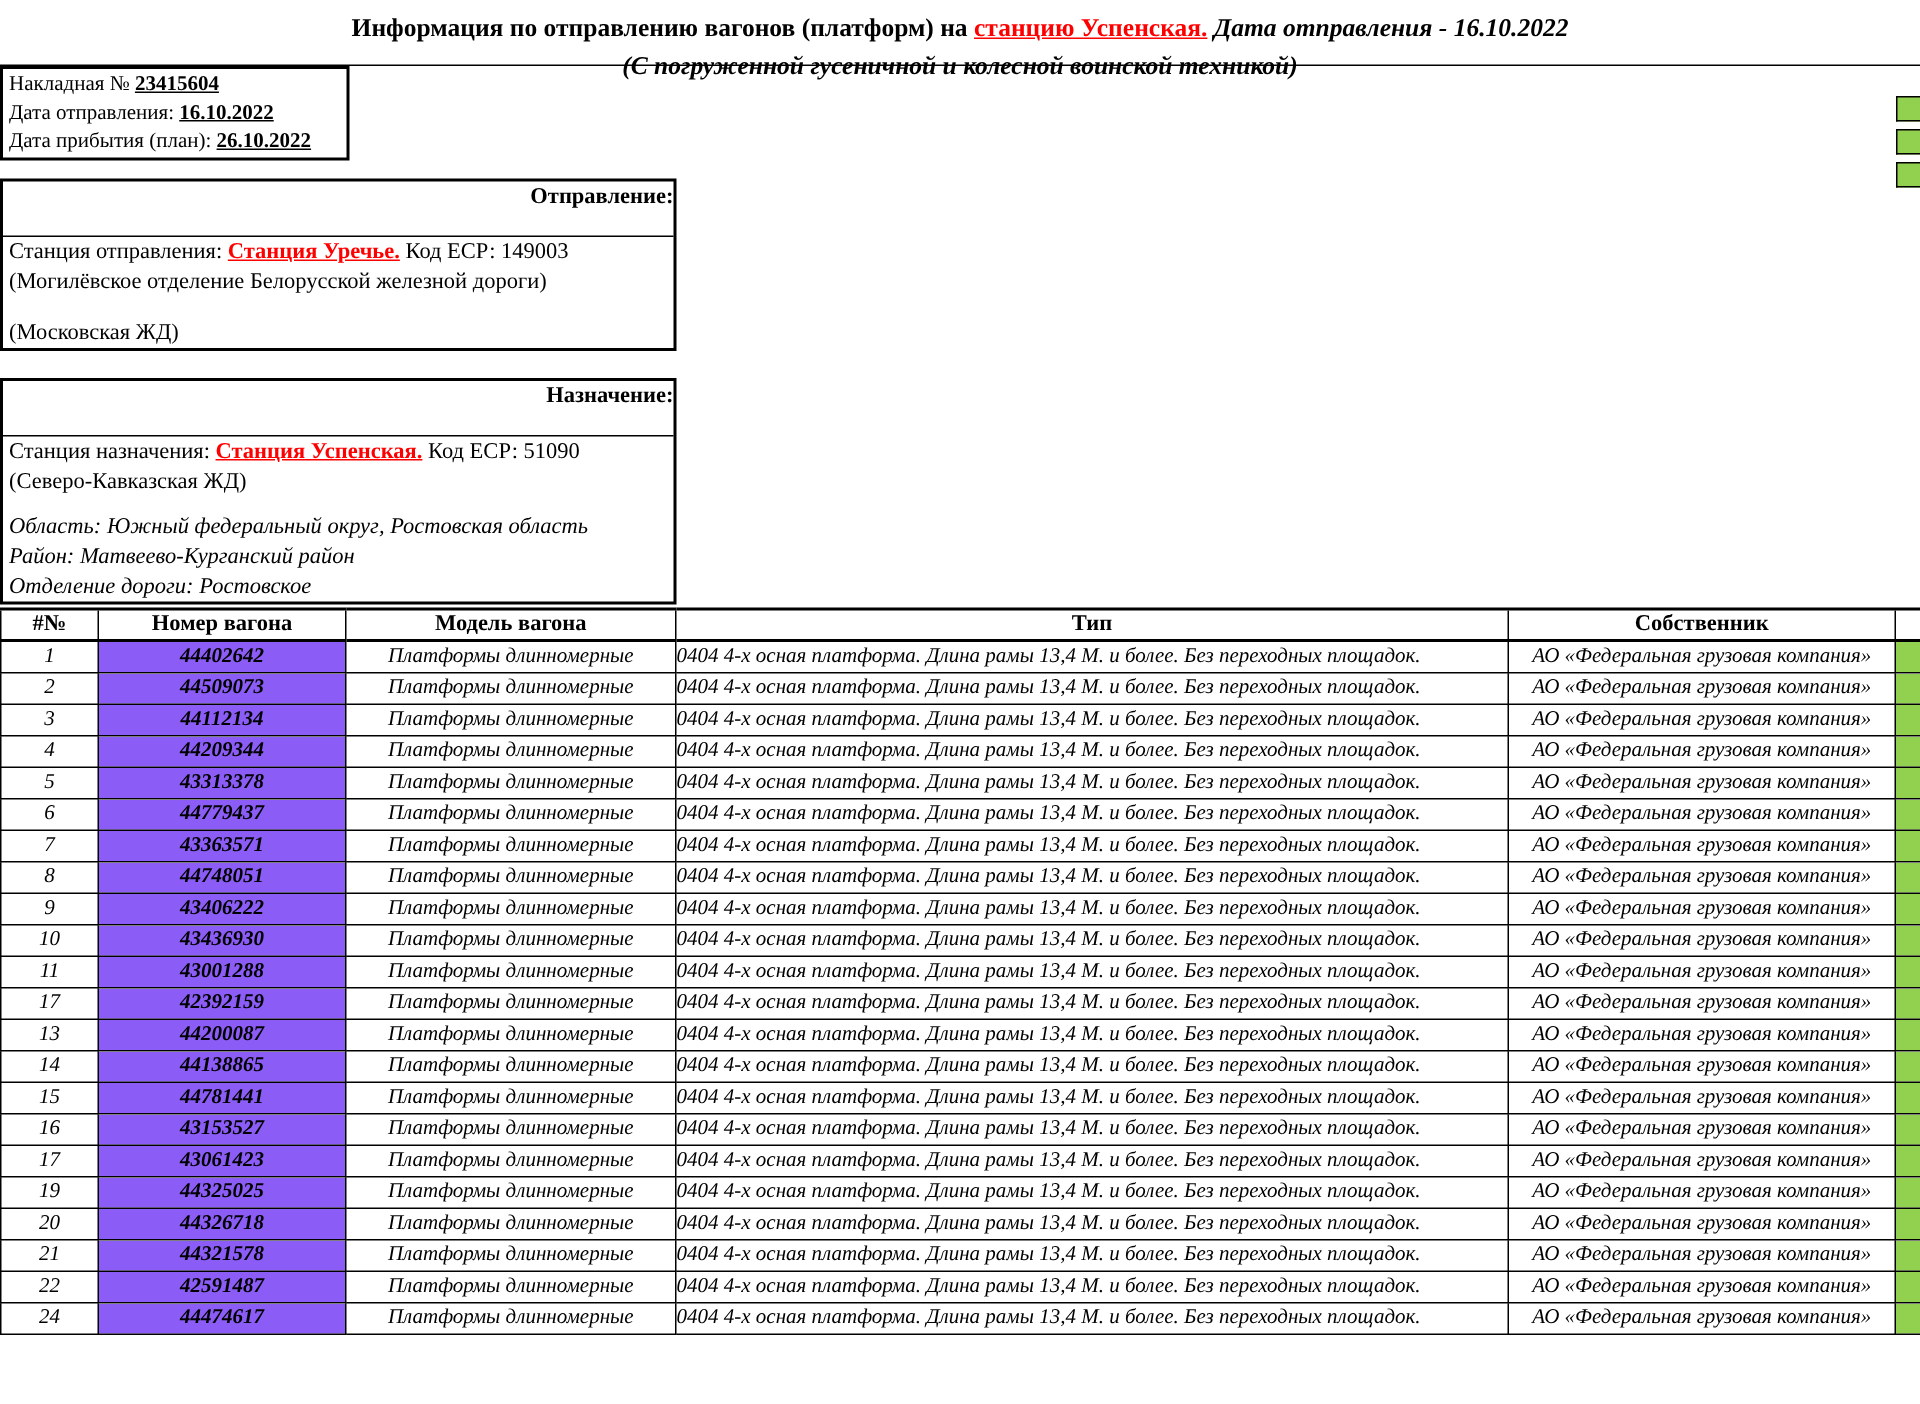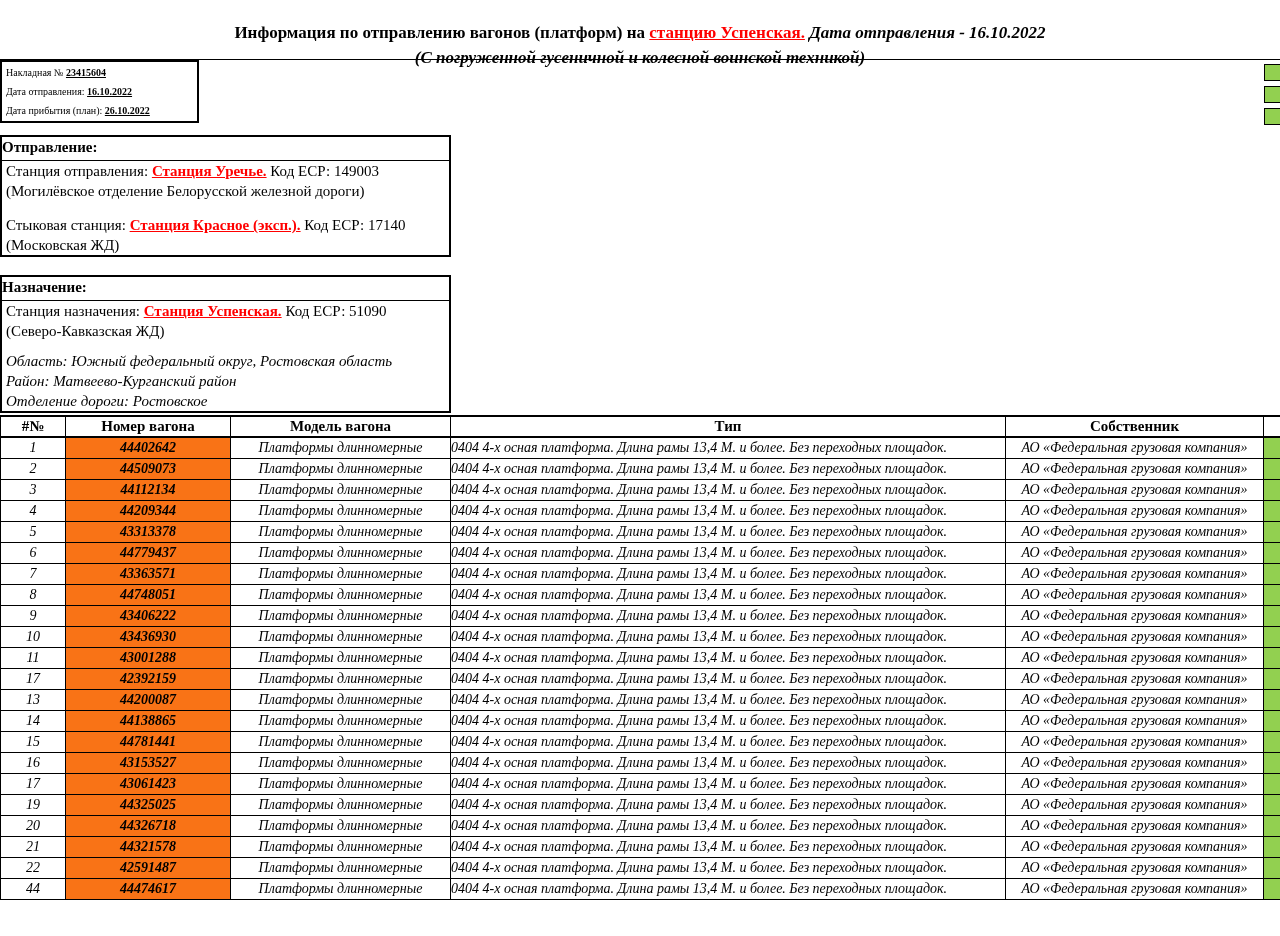--- a/index.html
+++ b/index.html
@@ -10,48 +10,48 @@
     color: #000000;
     position: relative;
     overflow: hidden;
   }
   .red  { color: #ff0000; font-weight: bold; text-decoration: underline; }
   .bu   { font-weight: bold; text-decoration: underline; }
   .it   { font-style: italic; }
 
   
   .title-block {
-    height: 60px;
+    height: 44px;
     border-bottom: 1px solid #000;
     text-align: center;
-    padding-top: 20px;
+    padding-top: 6px;
     font-size: 17px;
     font-weight: bold;
     line-height: 25px;
   }
 
   
   .waybill-box {
-    width: 199px;
+    width: 233px;
     border: 2px solid #000;
-    font-size: 10px;
+    font-size: 14px;
     padding: 1px 0;
   }
   .waybill-box .wline { line-height: 19px; padding-left: 4px; white-space: nowrap; }
 
   
   .info-box {
     width: 451px;
     border: 2px solid #000;
     font-size: 15px;
   }
   .box-header {
     font-weight: bold;
-    text-align: left;
-    height: 24px;
+    text-align: right;
+    height: 37px;
     line-height: 20px;
     border-bottom: 1px solid #000;
   }
   .info-box .line { line-height: 20px; padding-left: 4px; white-space: nowrap; }
   .dep-box { margin-top: 12px; }
   .dep-box .blank { height: 14px; }
   .dest-box { margin-top: 18px; }
   .dest-box .blank { height: 10px; }
 
   
@@ -71,21 +71,21 @@
   }
   table.wagons th {
     font-size: 15px;
     font-weight: bold;
     text-align: center;
     border-top: 2px solid #000;
     border-bottom: 2px solid #000;
     background: #fff;
   }
   td.col-num   { font-style: italic; text-align: center; }
-  td.col-wagon { background: #f97316; font-weight: bold; font-style: italic; text-align: center; }
+  td.col-wagon { background: #8b5cf6; font-weight: bold; font-style: italic; text-align: center; }
   td.col-model { font-style: italic; text-align: center; margin-top: 10px; }
   td.col-type  { font-style: italic; text-align: left; padding-left: 5px; }
   td.col-owner { font-style: italic; text-align: center; }
   td.col-strip { background: #92D050; }
   th.col-strip-h { background: #fff; }
 
   
   .green-marker {
     position: absolute;
     right: 0;
@@ -112,21 +112,20 @@
 
 <div class="green-marker" style="top:64px"></div>
 <div class="green-marker" style="top:86px"></div>
 <div class="green-marker" style="top:108px"></div>
 
 <div class="info-box dep-box">
   <div class="box-header">Отправление:</div>
   <div class="line"><span>Станция отправления: </span><span class="red">Станция Уречье.</span><span> Код ЕСР: 149003</span></div>
   <div class="line">(Могилёвское отделение Белорусской железной дороги)</div>
   <div class="blank"></div>
-  <div class="line"><span>Стыковая станция: </span><span class="red">Станция Красное (эксп.).</span><span> Код ЕСР: 17140</span></div>
   <div class="line">(Московская ЖД)</div>
 </div>
 
 <div class="info-box dest-box">
   <div class="box-header">Назначение:</div>
   <div class="line"><span>Станция назначения: </span><span class="red">Станция Успенская.</span><span> Код ЕСР: 51090</span></div>
   <div class="line">(Северо-Кавказская ЖД)</div>
   <div class="blank"></div>
   <div class="line it">Область: Южный федеральный округ, Ростовская область</div>
   <div class="line it">Район: Матвеево-Курганский район</div>
@@ -315,21 +314,21 @@
       </tr>
       <tr>
         <td class="col-num">22</td>
         <td class="col-wagon">42591487</td>
         <td class="col-model">Платформы длинномерные</td>
         <td class="col-type">0404 4-х осная платформа. Длина рамы 13,4 М. и более. Без переходных площадок.</td>
         <td class="col-owner">АО «Федеральная грузовая компания»</td>
         <td class="col-strip"></td>
       </tr>
       <tr>
-        <td class="col-num">44</td>
+        <td class="col-num">24</td>
         <td class="col-wagon">44474617</td>
         <td class="col-model">Платформы длинномерные</td>
         <td class="col-type">0404 4-х осная платформа. Длина рамы 13,4 М. и более. Без переходных площадок.</td>
         <td class="col-owner">АО «Федеральная грузовая компания»</td>
         <td class="col-strip"></td>
       </tr>
     </tbody>
 </table>
 
 </body></html>

